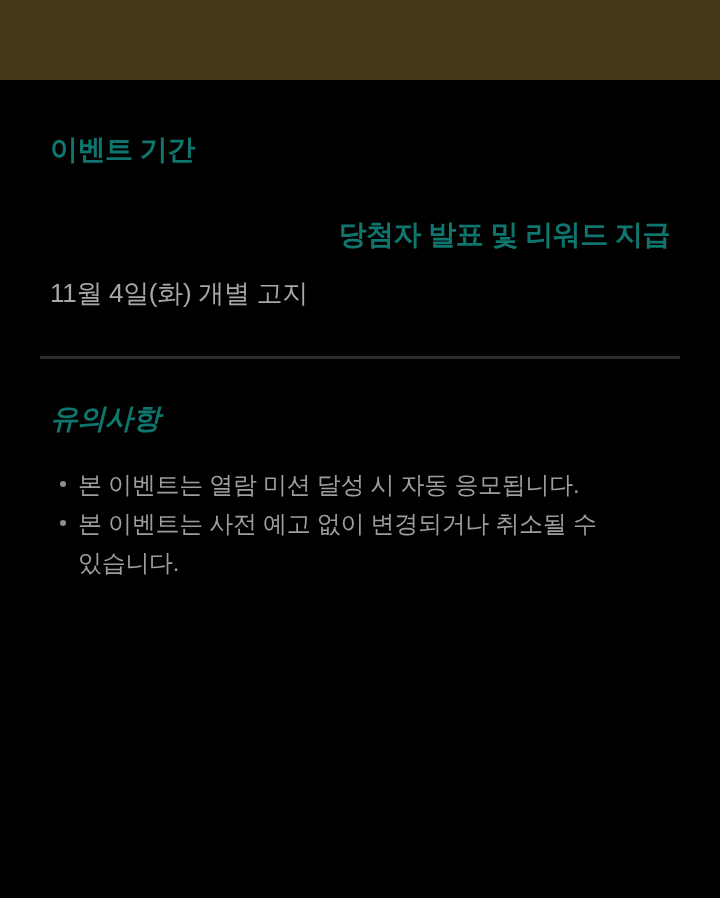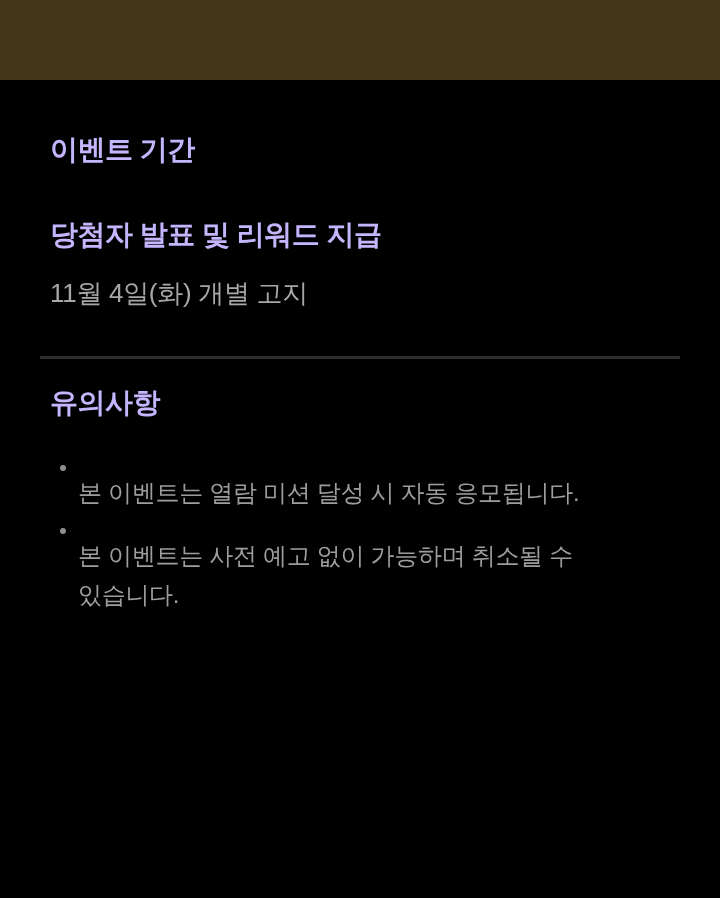--- a/index.html
+++ b/index.html
@@ -19,27 +19,27 @@
     height: 80px;
     background: #433619;
   }
   .content {
     padding: 0 50px;
   }
   h2.section-title {
     margin: 0;
     font-size: 28px;
     font-weight: 700;
-    color: #c4b5fd;
+    color: #0f766e;
     line-height: 1.15;
     letter-spacing: -0.5px;
   }
   h2.mt-first   { margin-top: 54px; }
-  h2.mt-section { margin-top: 53px; }
-  h2.mt-notes   { margin-top: 28px; }
+  h2.mt-section { margin-top: 53px; text-align: right; }
+  h2.mt-notes   { margin-top: 44px; font-style: italic; }
   p.section-value {
     margin: 28px 0 0 0;
     font-size: 26px;
     font-weight: 400;
     color: #a7a7a7;
     line-height: 1.15;
     letter-spacing: -0.3px;
   }
   .divider {
     height: 3px;
@@ -65,21 +65,20 @@
     width: 6px;
     height: 6px;
     max-width: 6px;
     border-radius: 50%;
     background: #8f8f8f;
     margin-right: 12px;
   }
   .li-text {
     flex: 1;
     word-break: keep-all;
-    margin-top: 24px;
   }
 </style>
 </head>
 <body>
 
 <div class="banner"></div>
 
 <div class="content">
   <h2 class="section-title mt-first">이벤트 기간</h2>
 
@@ -92,16 +91,16 @@
 <div class="content">
   <h2 class="section-title mt-notes">유의사항</h2>
 
   <ul class="notes-list">
     <li>
       <span class="dot"></span>
       <span class="li-text">본 이벤트는 열람 미션 달성 시 자동 응모됩니다.</span>
     </li>
     <li>
       <span class="dot"></span>
-      <span class="li-text">본 이벤트는 사전 예고 없이 가능하며 취소될 수 있습니다.</span>
+      <span class="li-text">본 이벤트는 사전 예고 없이 변경되거나 취소될 수 있습니다.</span>
     </li>
   </ul>
 </div>
 
 </body></html>

